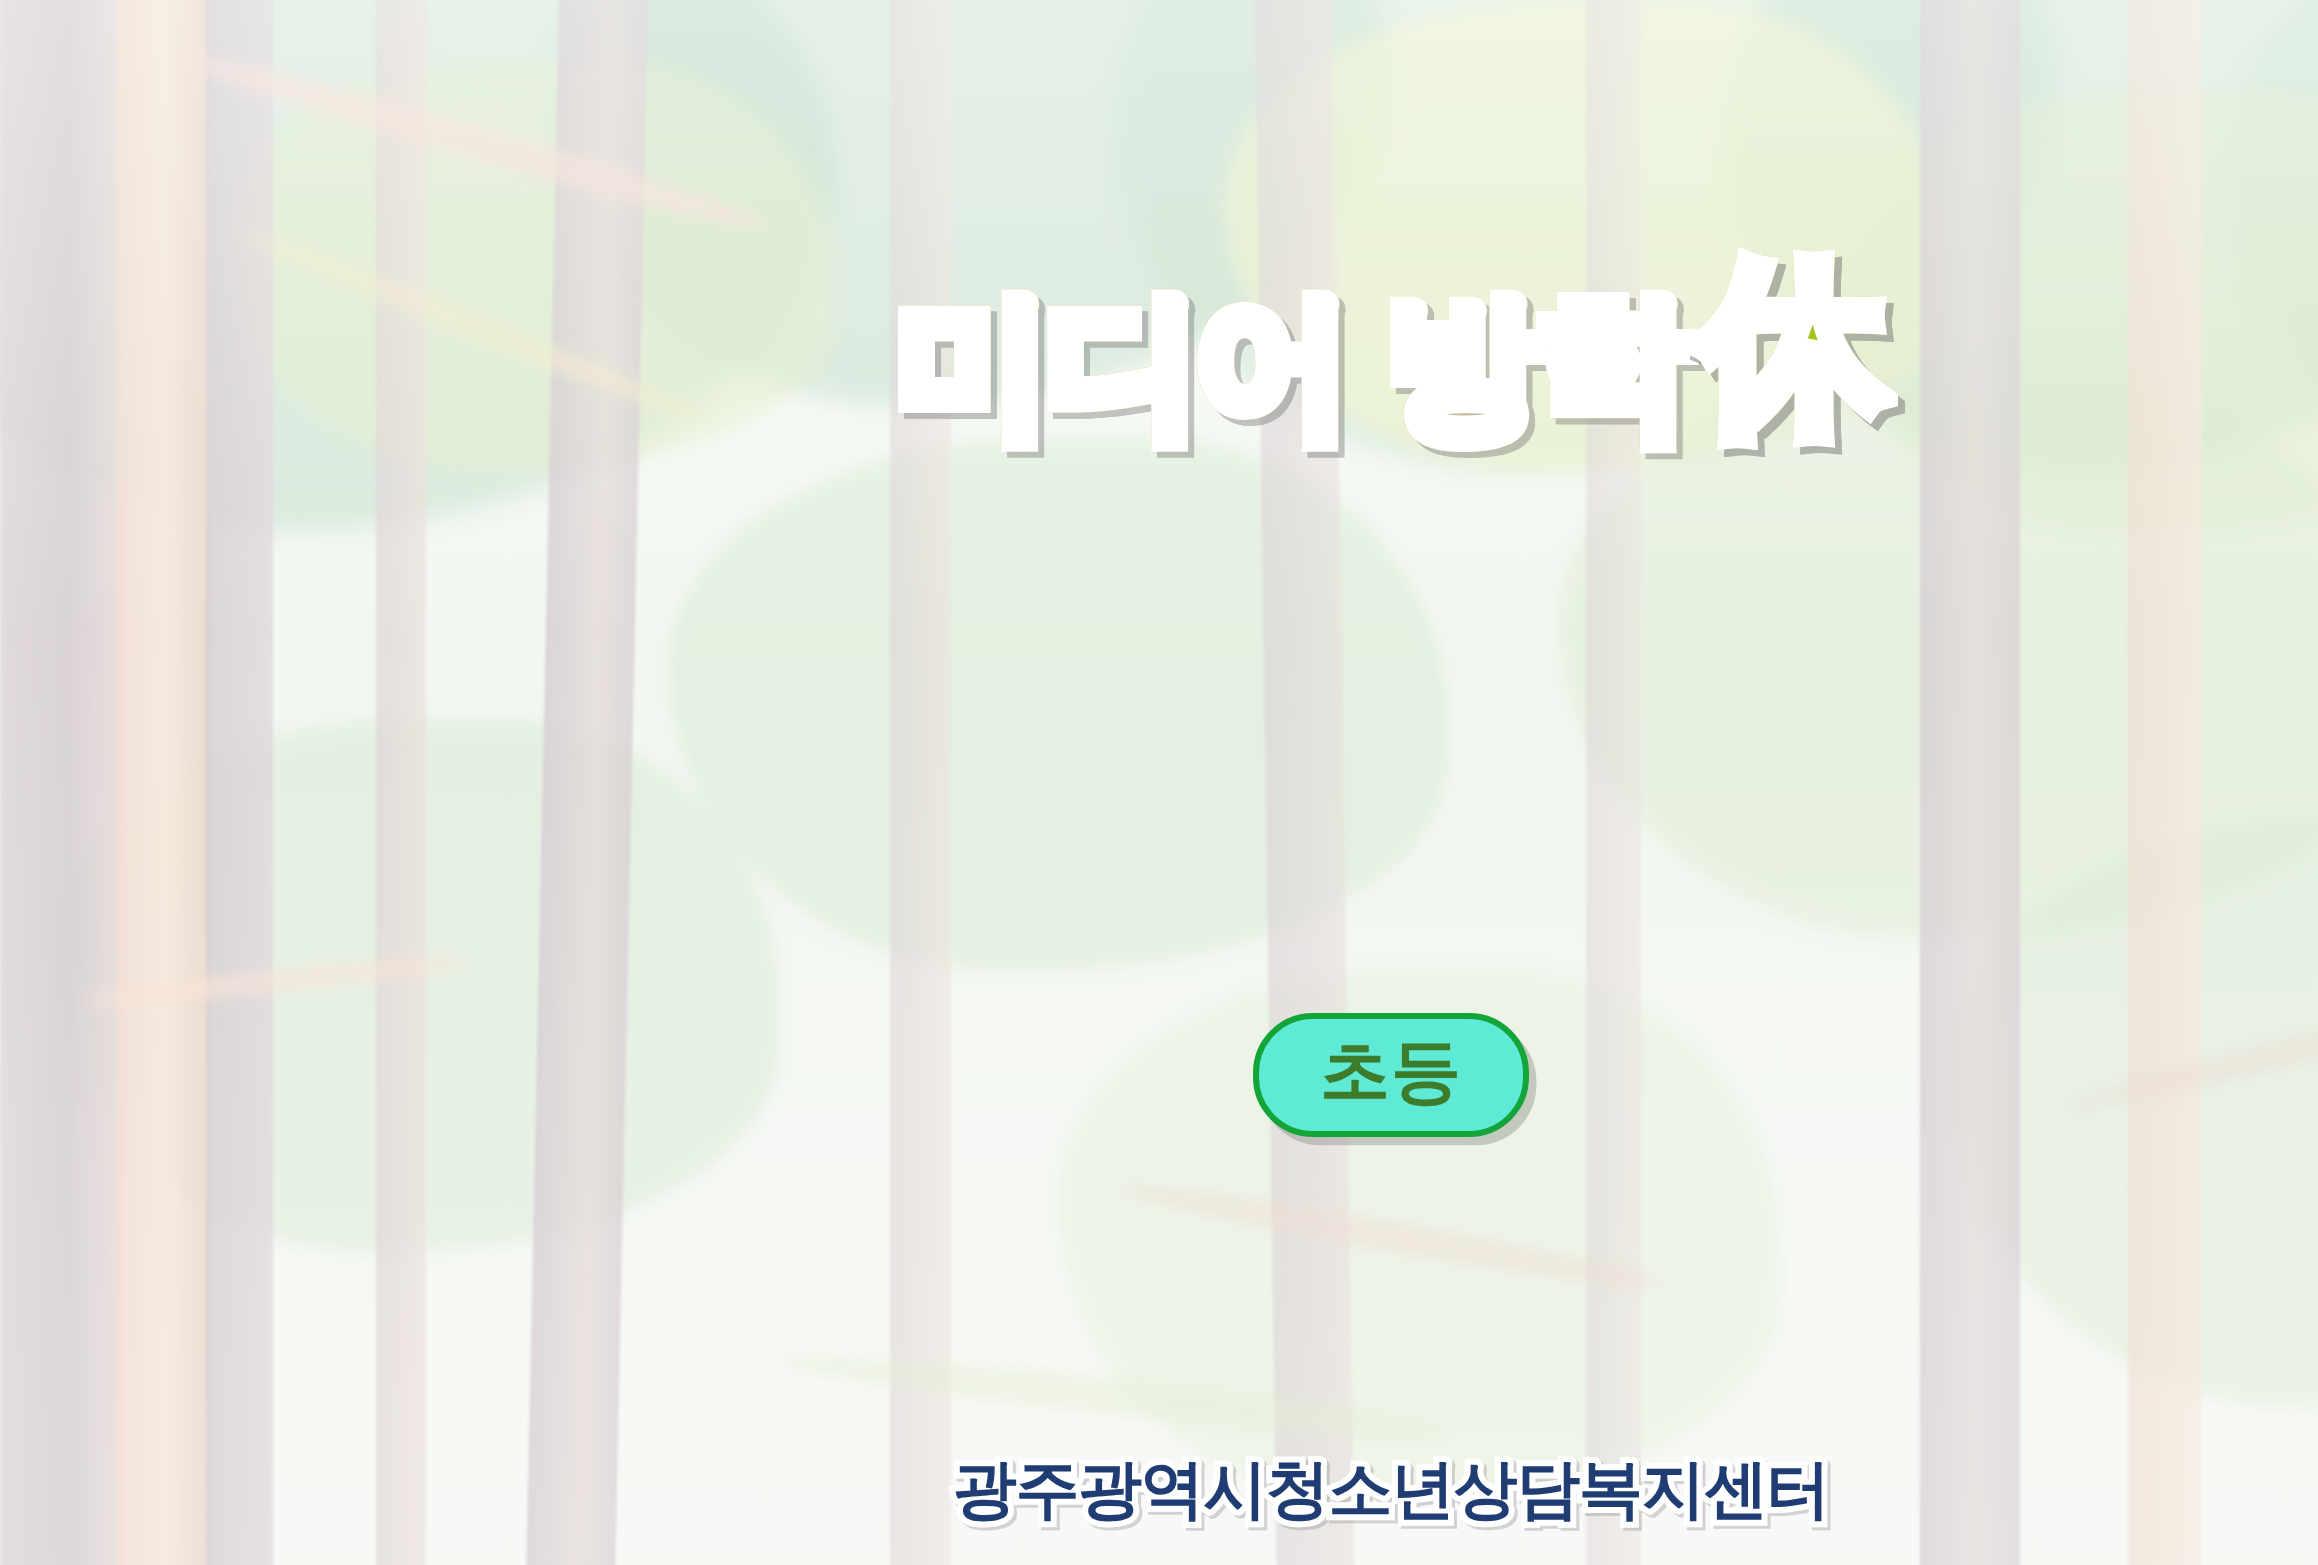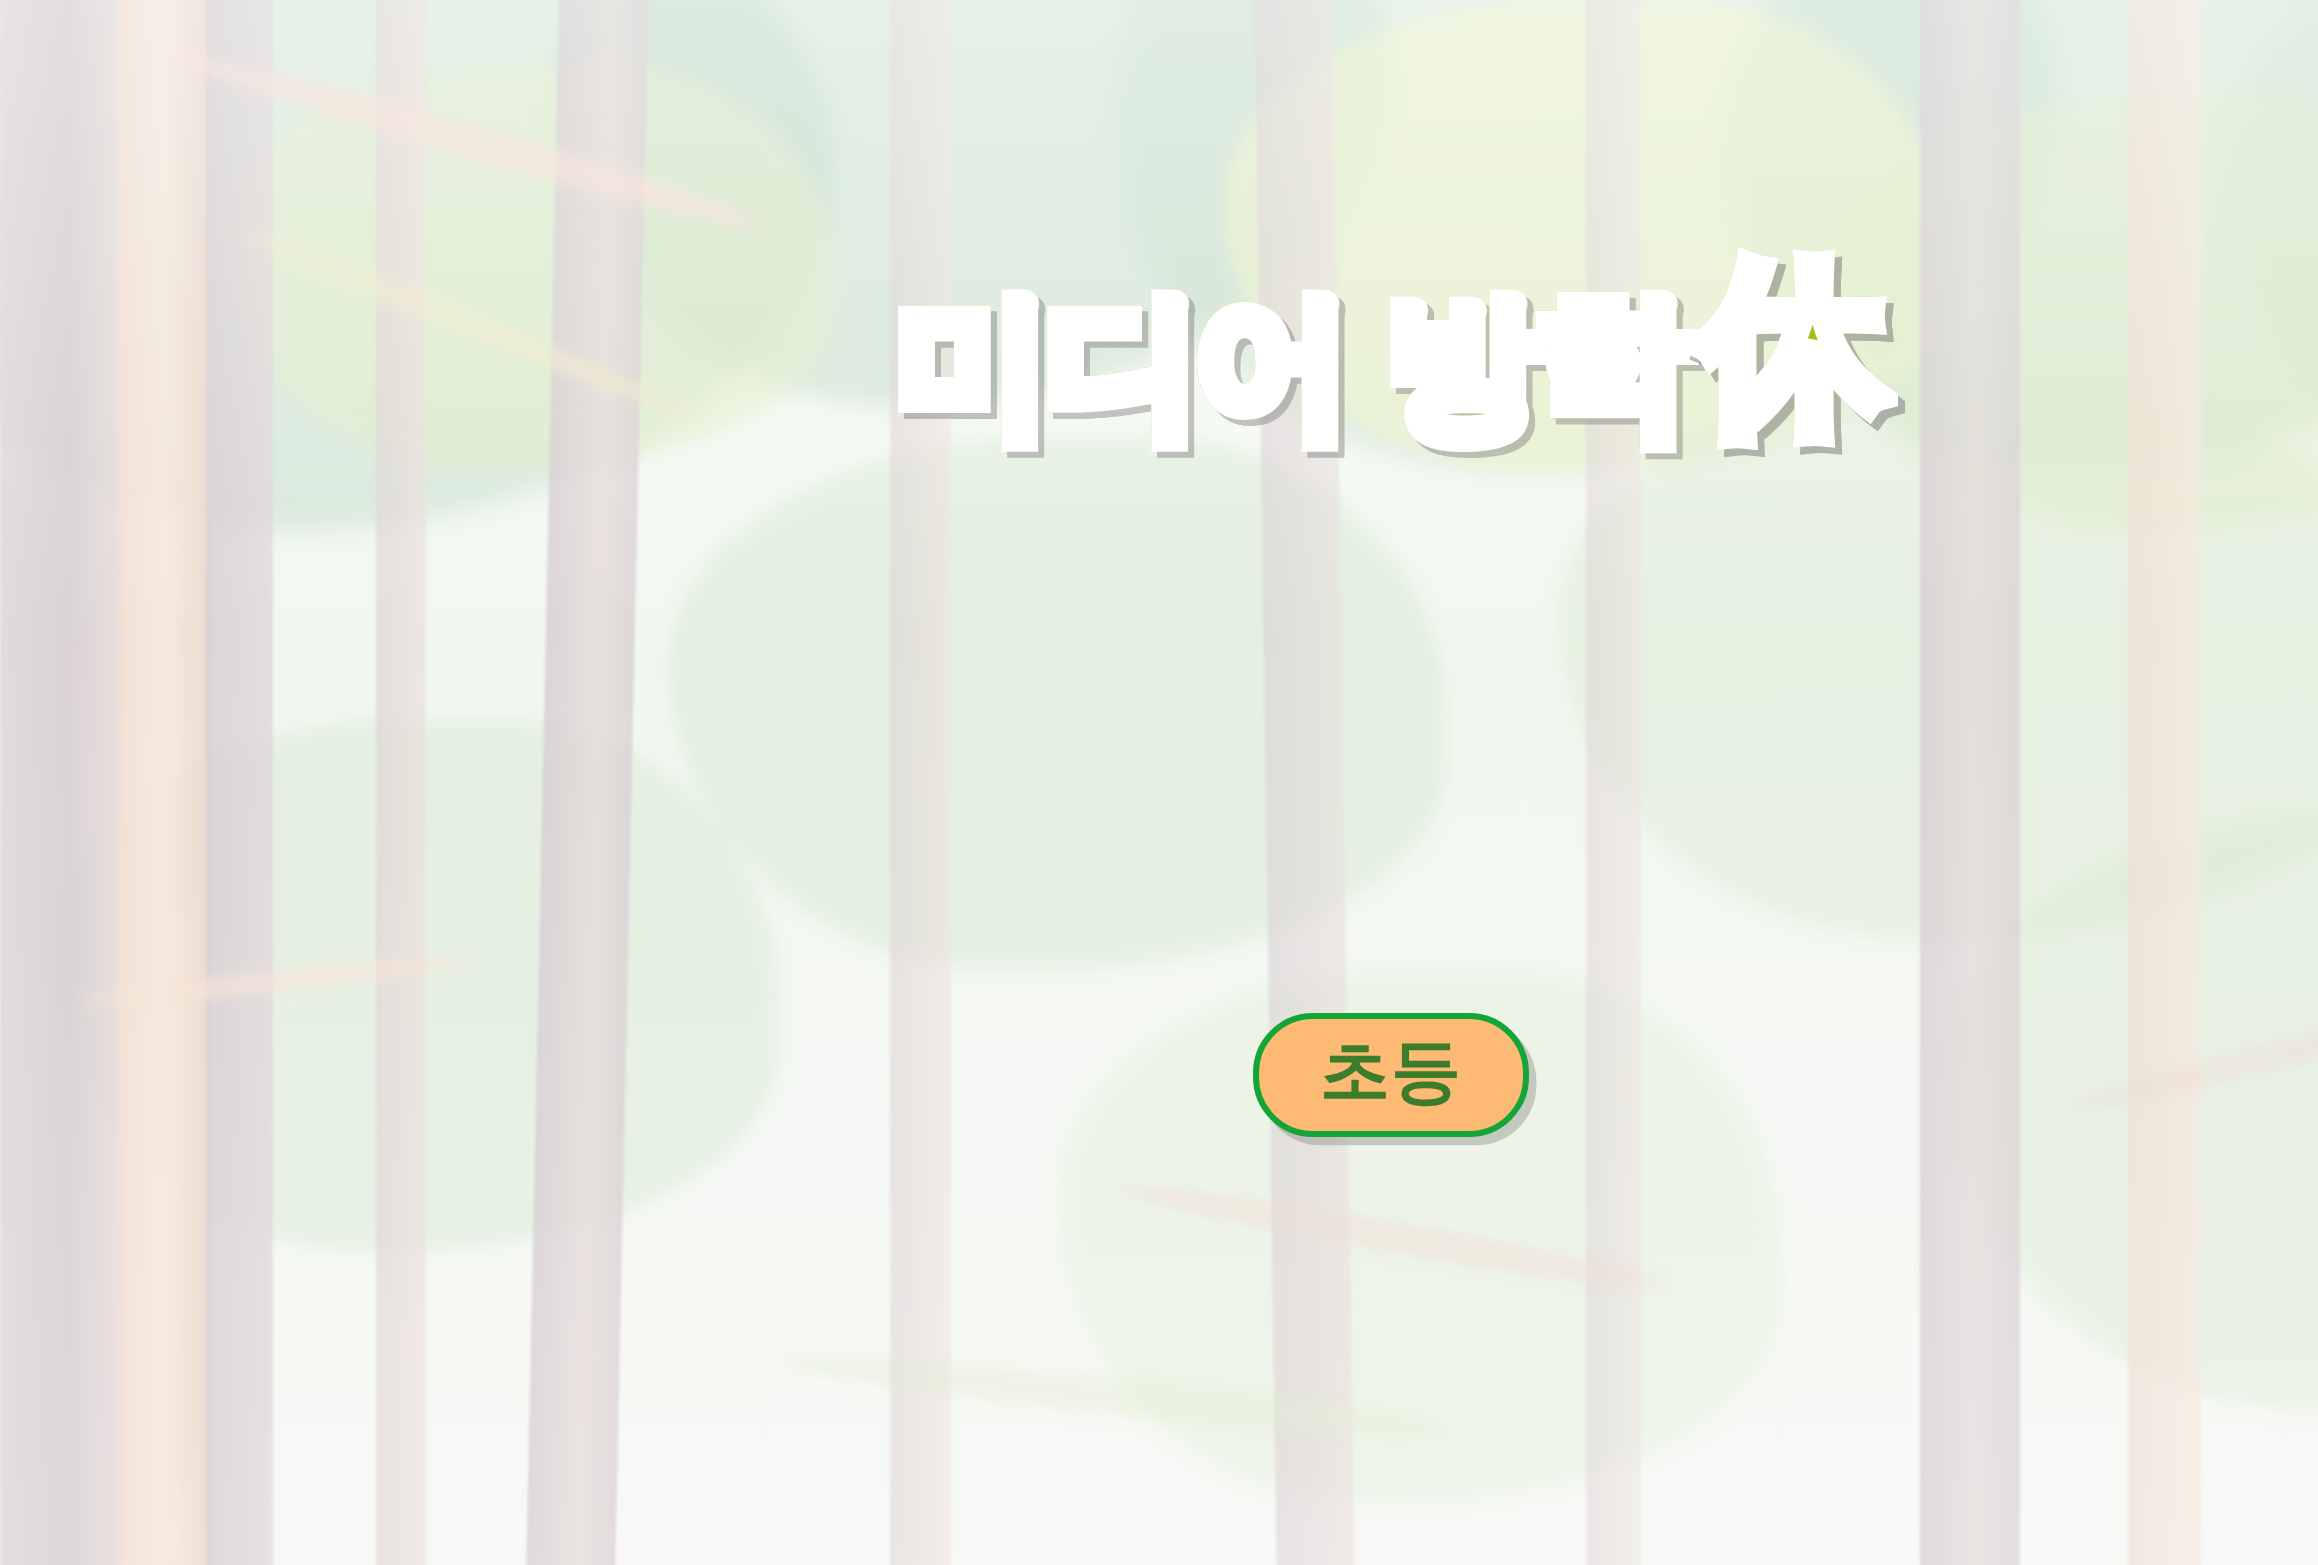--- a/index.html
+++ b/index.html
@@ -65,21 +65,21 @@
     filter:drop-shadow(6.5px 7.4px 0 rgba(120,120,120,.40));
     white-space:nowrap;
   }
 
   
   .badge-wrap{
     position:absolute;left:0;right:0;top:1013px;
     display:flex;justify-content:center;z-index:32;
   }
   .badge{
-    background:#fdba74;border:6px solid #13a538;
+    background:#5eead4;border:6px solid #13a538;
     border-radius:60px;
     padding:10.2px 61px 16px;
     font-size:70px;font-weight:bold;line-height:1.22;letter-spacing:0.9px;
     color:#3c7c2a;
     box-shadow:7.4px 8.3px 0 rgba(120,120,120,.35);
   }
 
   
   .footer{
     position:absolute;left:0;right:0;bottom:44px;
@@ -167,16 +167,17 @@
       <div class="t-gold">미디어 방학</div>
       <div class="t-hue">休</div>
     </div>
   </div>
 
   <div class="badge-wrap">
     <div class="badge">초등</div>
   </div>
 
   <div class="footer">
+    <div class="foot-name">광주광역시청소년상담복지센터</div>
   </div>
 
 </div>
 
 
 </body></html>

